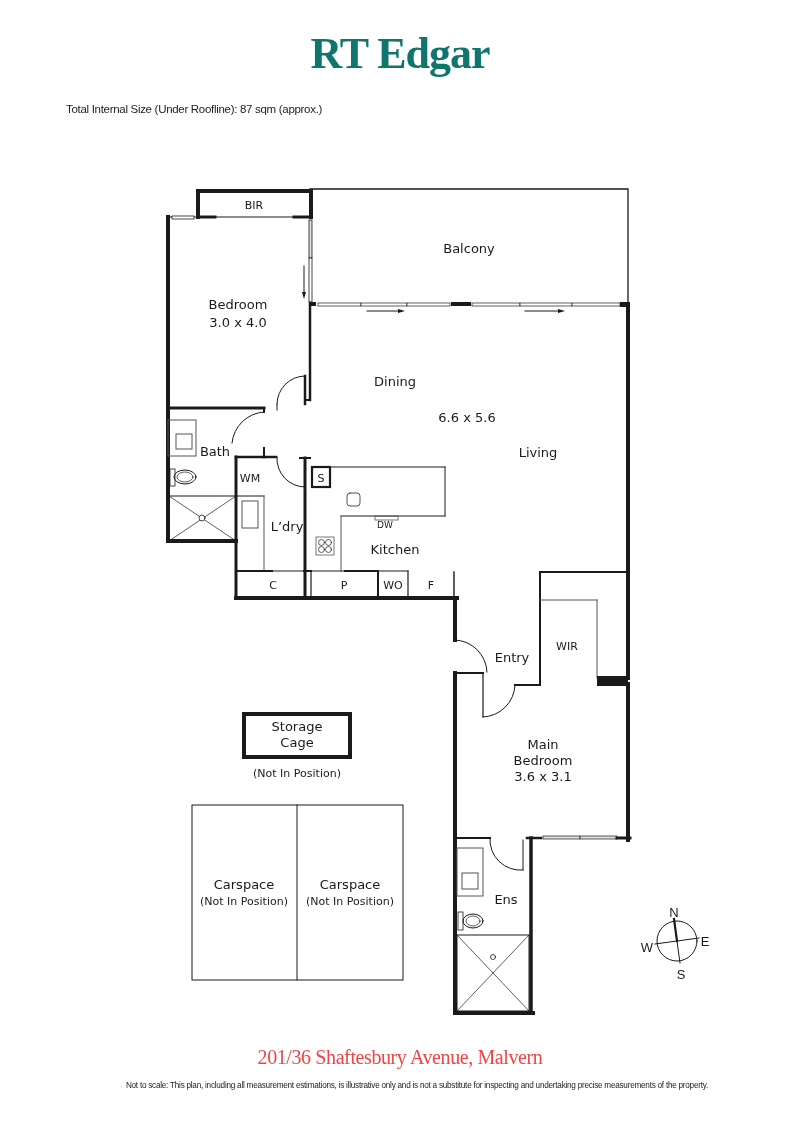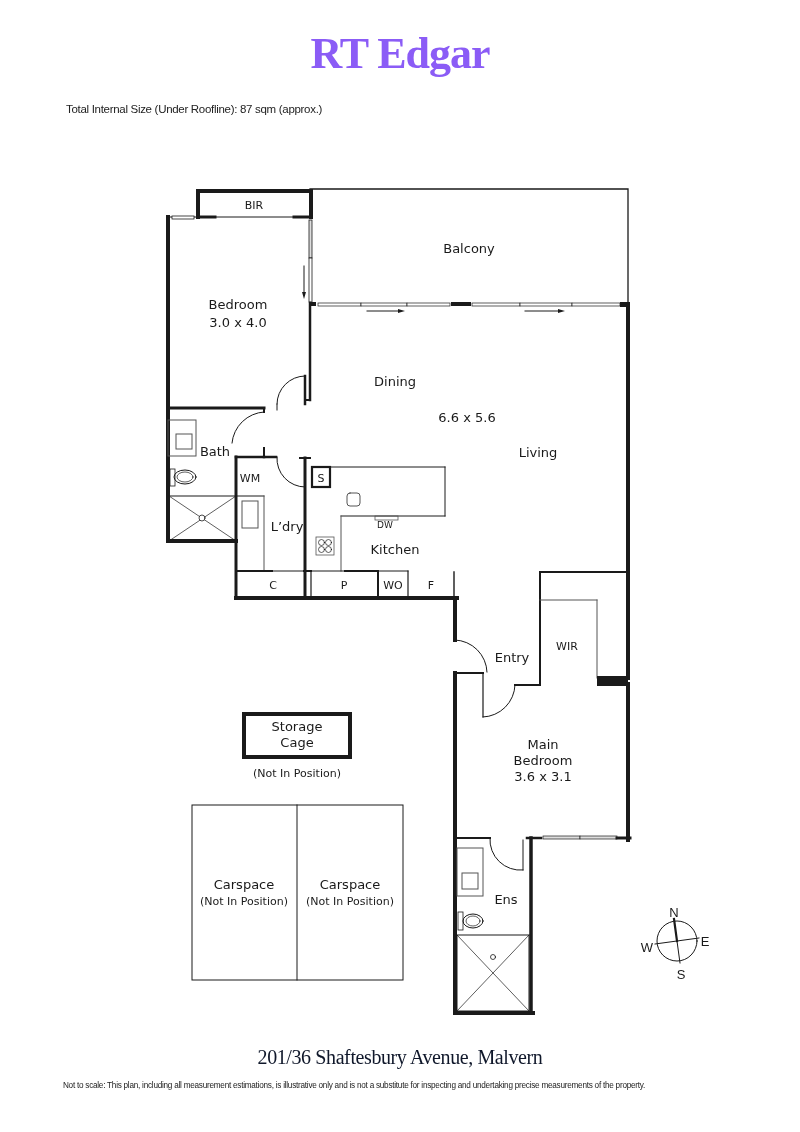--- a/index.html
+++ b/index.html
@@ -1,20 +1,20 @@
 <!DOCTYPE html>
 <html><head>
   <meta charset="utf-8">
   <style>
     html, body { margin: 0; padding: 0; background: #ffffff; }
     body { width: 800px; height: 1132px; position: relative; overflow: hidden; font-family: "DejaVu Sans", sans-serif; color: #1a1a2a; }
-    .brand { position: absolute; top: 28px; left: 0; width: 800px; text-align: center; font-family: "Liberation Serif", "DejaVu Serif", serif; font-weight: bold; font-size: 44px; letter-spacing: -1px; color: #8b5cf6; }
+    .brand { position: absolute; top: 28px; left: 0; width: 800px; text-align: center; font-family: "Liberation Serif", "DejaVu Serif", serif; font-weight: bold; font-size: 44px; letter-spacing: -1px; color: #0f766e; }
     .size-note { position: absolute; top: 103px; left: 54px; font-family: "Liberation Sans", sans-serif; font-size: 11.5px; color: #222; letter-spacing: -0.3px; margin-left: 12px; }
-    .address { position: absolute; top: 1046px; left: 0; width: 800px; text-align: center; font-family: "Liberation Serif", "DejaVu Serif", serif; font-size: 20px; color: #0f172a; letter-spacing: -0.4px; }
-    .disclaimer { position: absolute; top: 1081px; left: 0; width: 708px; text-align: center; font-family: "Liberation Sans", sans-serif; font-size: 8.2px; color: #222; letter-spacing: -0.25px; }
+    .address { position: absolute; top: 1046px; left: 0; width: 800px; text-align: center; font-family: "Liberation Serif", "DejaVu Serif", serif; font-size: 20px; color: #ef4444; letter-spacing: -0.4px; }
+    .disclaimer { position: absolute; top: 1081px; left: 0; width: 708px; text-align: right; font-family: "Liberation Sans", sans-serif; font-size: 8.2px; color: #222; letter-spacing: -0.25px; }
     svg.plan { position: absolute; left: 0; top: 0; }
     .lbl { font-family: "DejaVu Sans", sans-serif; font-size: 13px; fill: #1a1a1a; text-anchor: middle; }
     .lbl-sm { font-family: "DejaVu Sans", sans-serif; font-size: 11px; fill: #1a1a1a; text-anchor: middle; }
     .lbl-xs { font-family: "DejaVu Sans", sans-serif; font-size: 9px; fill: #1a1a1a; text-anchor: middle; }
     .compass-lbl { font-family: "Liberation Sans", sans-serif; font-size: 13px; fill: #1a1a1a; text-anchor: middle; }
   </style>
 </head>
 <body>
 
 <div class="brand">RT Edgar</div>

